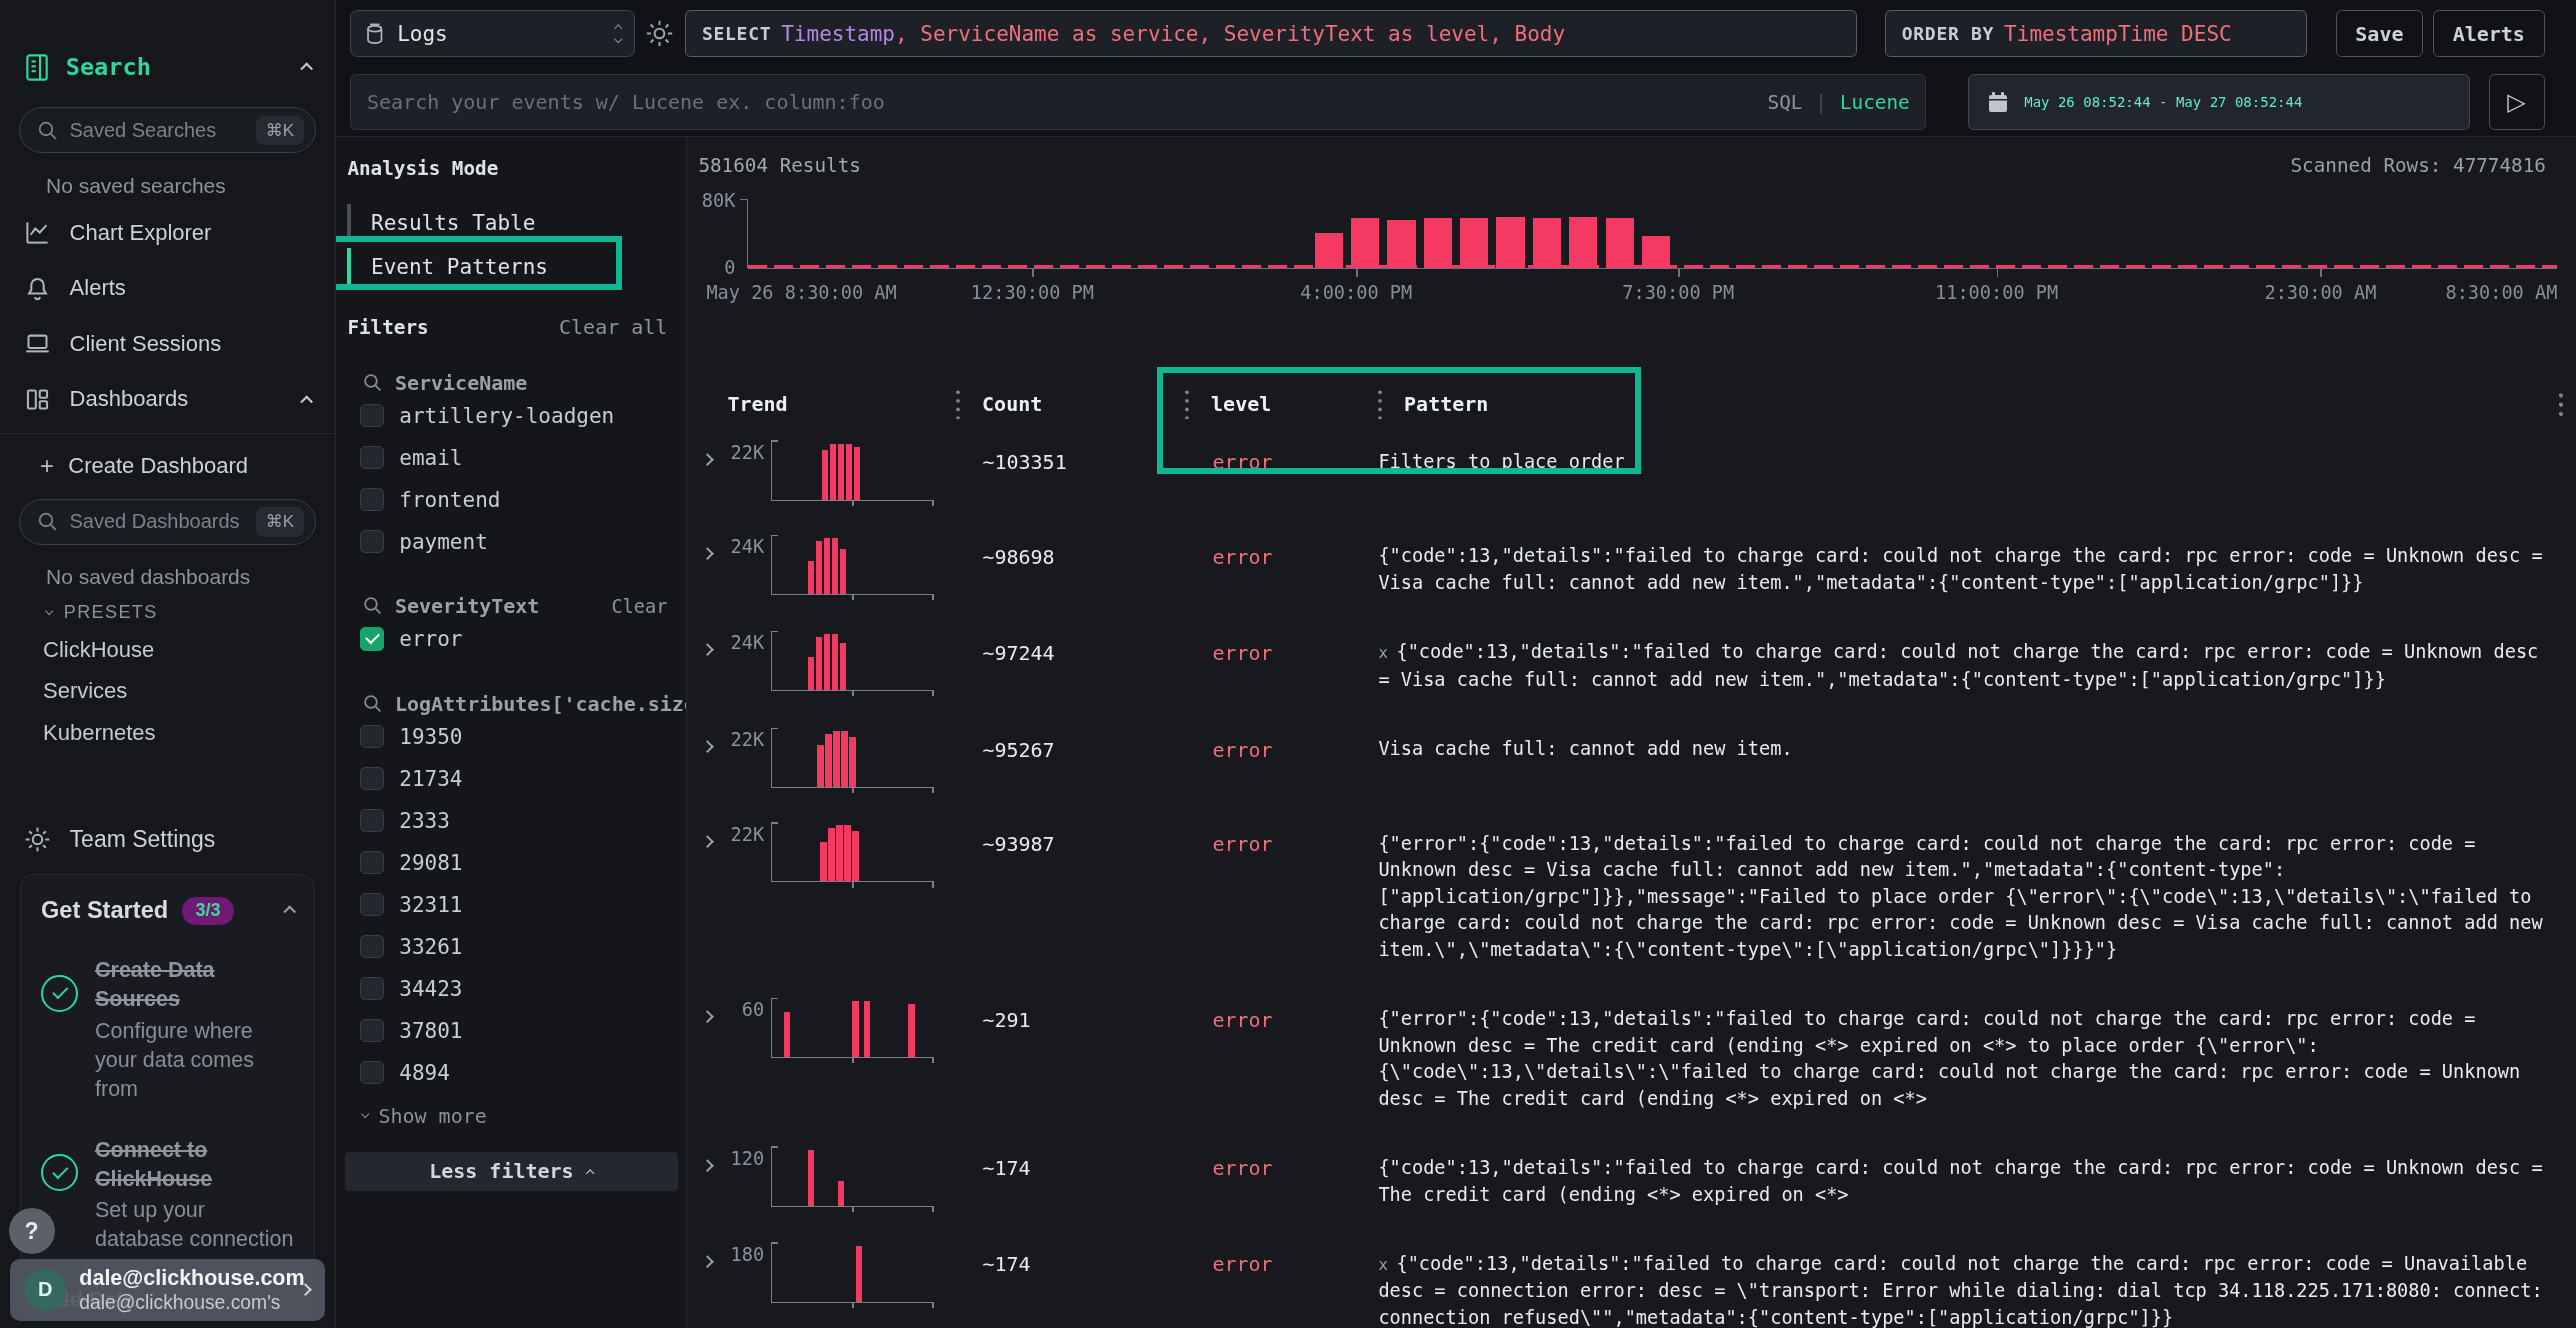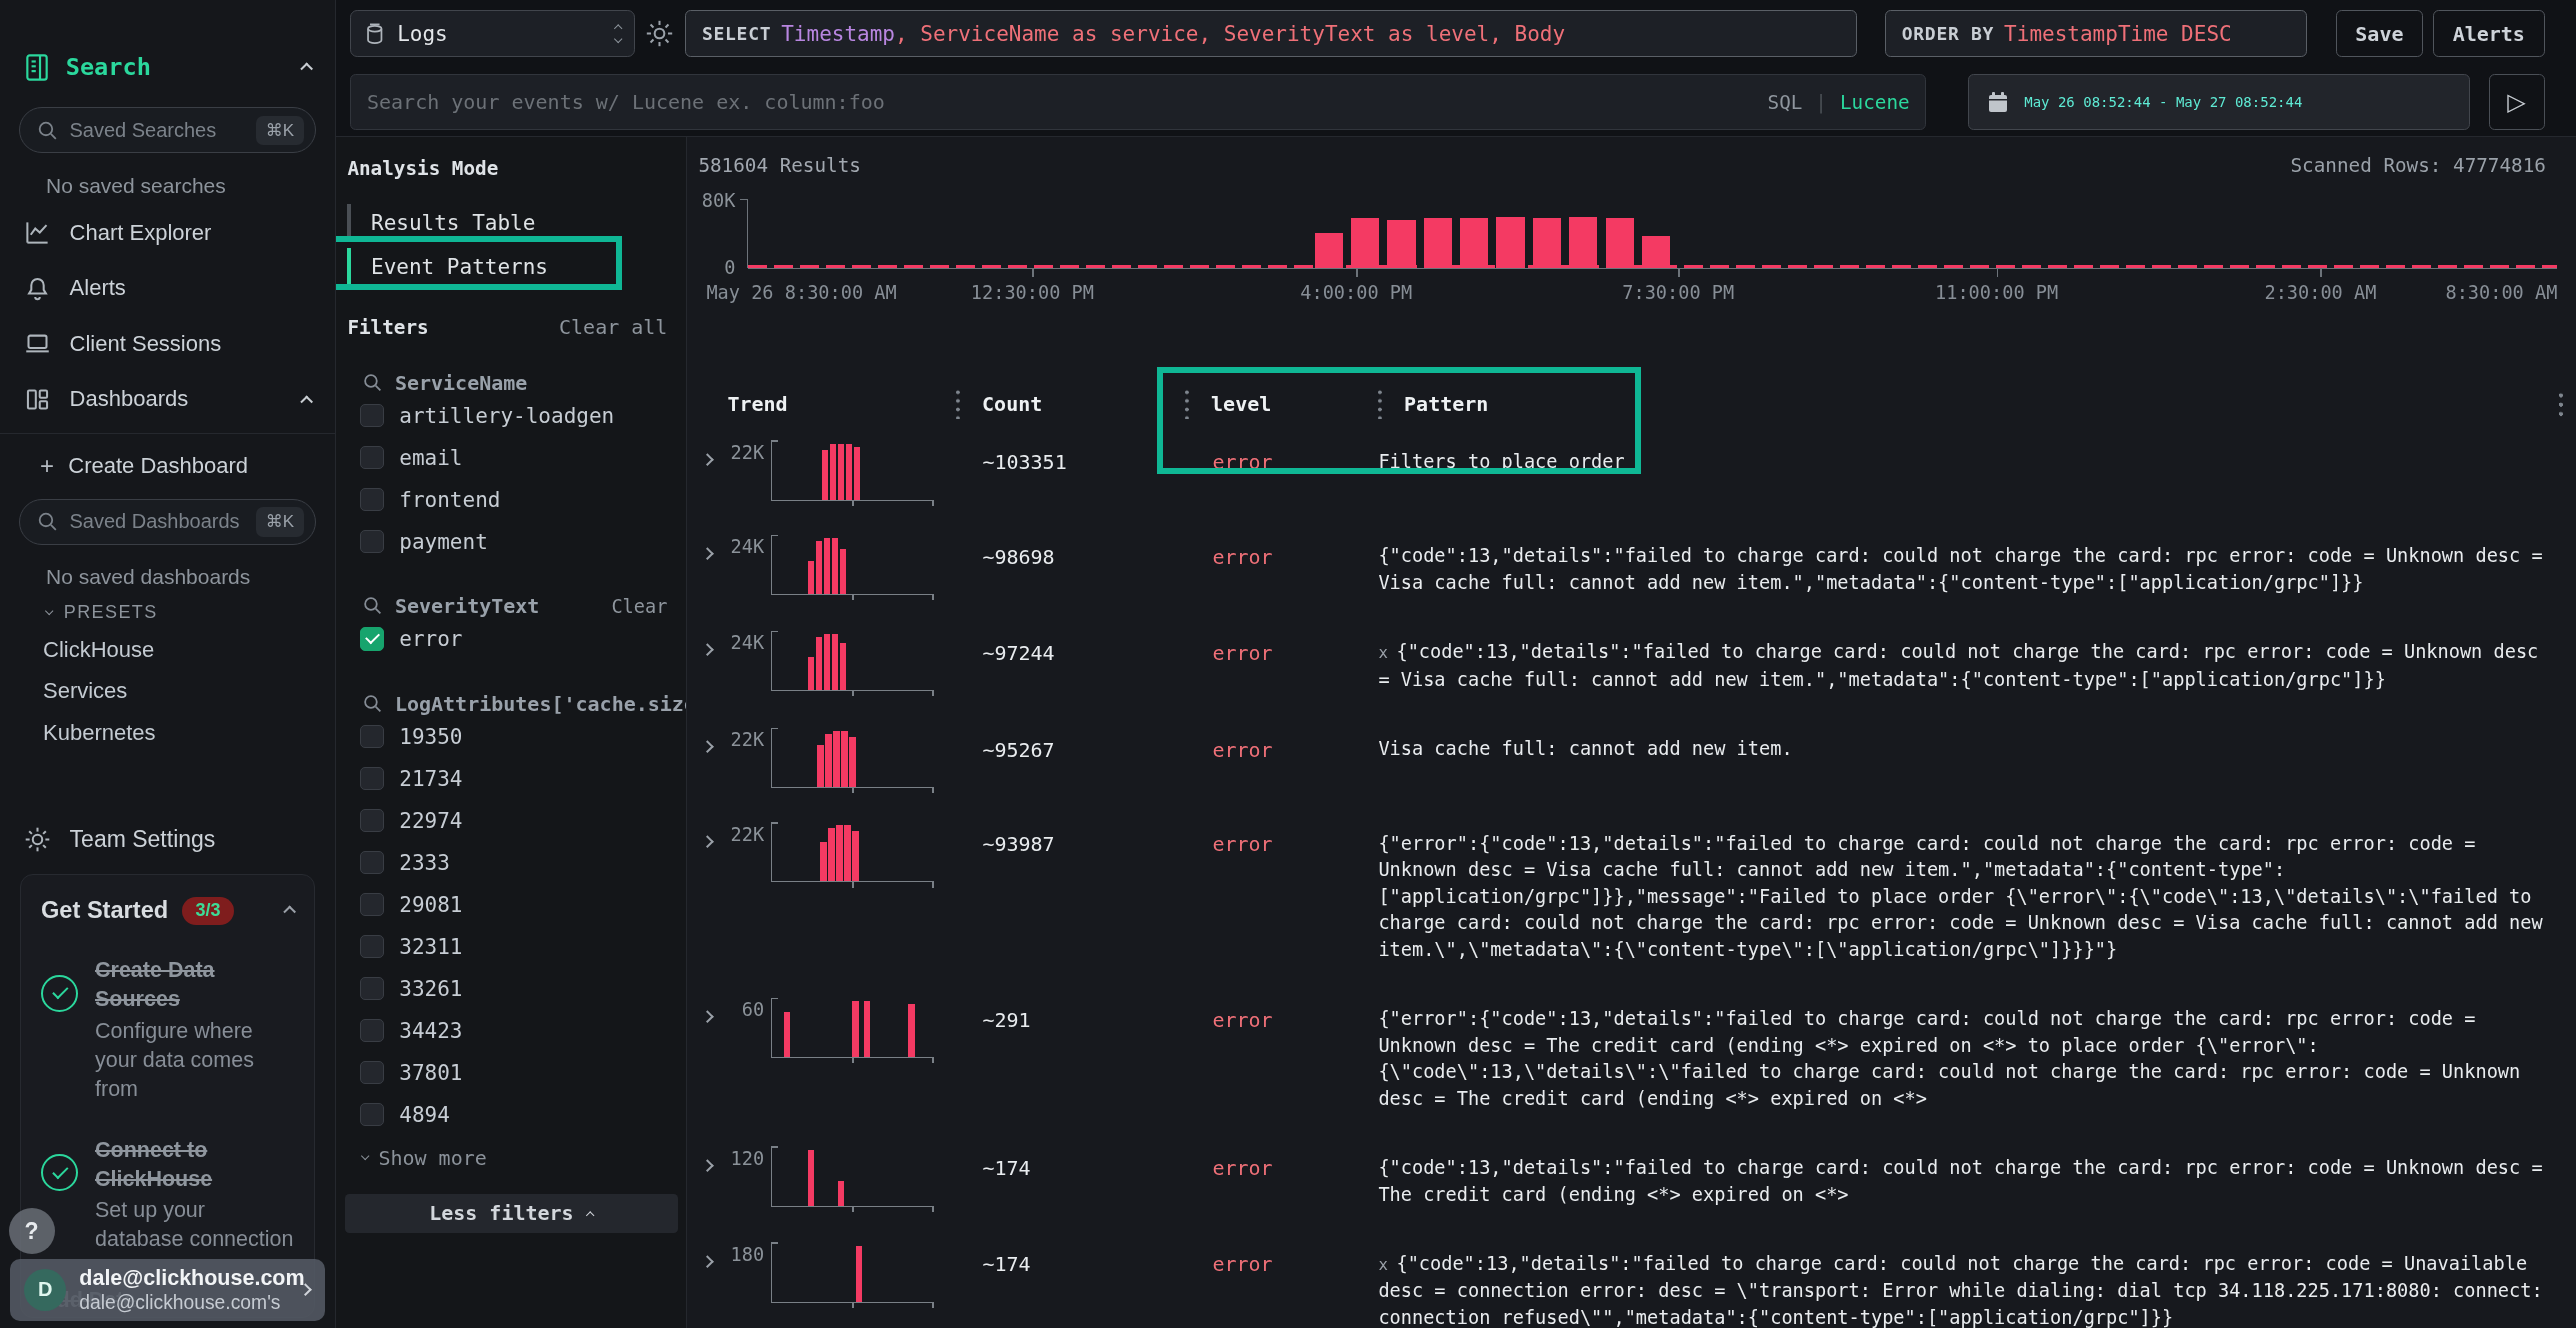--- a/index.html
+++ b/index.html
@@ -36,21 +36,21 @@
   .create-dash .plus{font-size:24px;color:#b6bcc3;}
   .presets-hdr{display:flex;align-items:center;gap:11.4px;color:#8d949c;font-size:18px;letter-spacing:1.4px;padding:11.4px 0 5.7px 46px;cursor:pointer;}
   .preset-item{font-size:22px;color:#c3cad1;padding:7.9px 0 7.9px 43px;cursor:pointer;}
   .team-settings{display:flex;align-items:center;gap:18.6px;padding:18.6px 24px;margin-top:53px;font-size:23px;color:#ccd2d8;cursor:pointer;}
   .team-settings .icon{width:27px;height:27px;color:#aeb5bc;}
 
   .get-started{position:absolute; left:20px; right:20px; top:874px; bottom:10px;
     background:#191b20; border:1.4px solid #272a30; border-radius:13px; padding:21.5px 20px; overflow:hidden;}
   .gs-title-row{display:flex;align-items:center;gap:14.3px;}
   .gs-title{font-size:23.6px;font-weight:bold;color:#d9dde1;}
-  .gs-badge{background:#7f1d1d;color:#3ddc97;font-weight:bold;font-size:18px;border-radius:14.3px;padding:3.6px 13px;}
+  .gs-badge{background:#701a75;color:#3ddc97;font-weight:bold;font-size:18px;border-radius:14.3px;padding:3.6px 13px;}
   .gs-title-row .chev-wrap{margin-left:auto;}
   .gs-item{display:flex;gap:17px;margin-top:31.5px;}
   .gs-check{width:37px;height:37px;border:2.1px solid #2bd79c;border-radius:50%;flex-shrink:0;position:relative;margin-top:18.6px;}
   .gs-check::after{content:"";position:absolute;left:10px;top:10.7px;width:13px;height:6.4px;
     border-left:2.1px solid #2bd79c;border-bottom:2.1px solid #2bd79c;transform:rotate(-45deg);}
   .gs-item-title{font-size:21.5px;font-weight:bold;color:#8f969e;text-decoration:line-through;line-height:29px;}
   .gs-item-desc{font-size:21.5px;color:#878e97;line-height:29px;margin-top:2.9px;}
   .help-fab{position:absolute;left:8.6px;top:1208px;width:46px;height:46px;border-radius:50%;
     background:rgba(104,109,118,.85);display:flex;align-items:center;justify-content:center;
     font-size:23px;font-weight:bold;color:#e8ebee;z-index:3;cursor:pointer;}
@@ -485,24 +485,20 @@
                 </span>
                 <span class="fgroup-name">LogAttributes['cache.size']</span>
               </div>
               <div class="fopt">
                 <span class="cbox"></span>
                 <span class="lbl">19350</span>
               </div>
               <div class="fopt">
                 <span class="cbox"></span>
                 <span class="lbl">21734</span>
-              </div>
-              <div class="fopt">
-                <span class="cbox"></span>
-                <span class="lbl">22974</span>
               </div>
               <div class="fopt">
                 <span class="cbox"></span>
                 <span class="lbl">2333</span>
               </div>
               <div class="fopt">
                 <span class="cbox"></span>
                 <span class="lbl">29081</span>
               </div>
               <div class="fopt">

